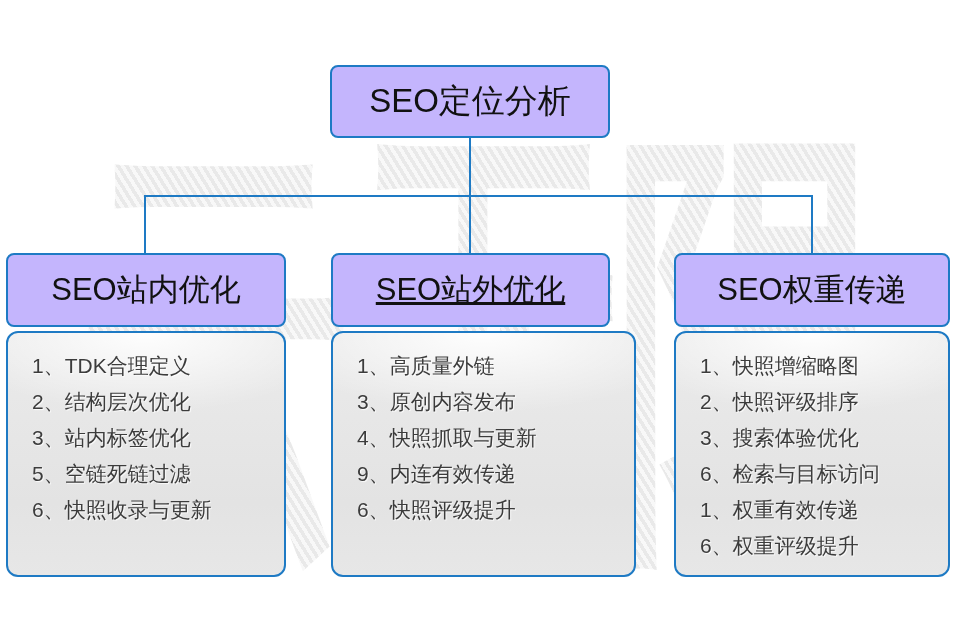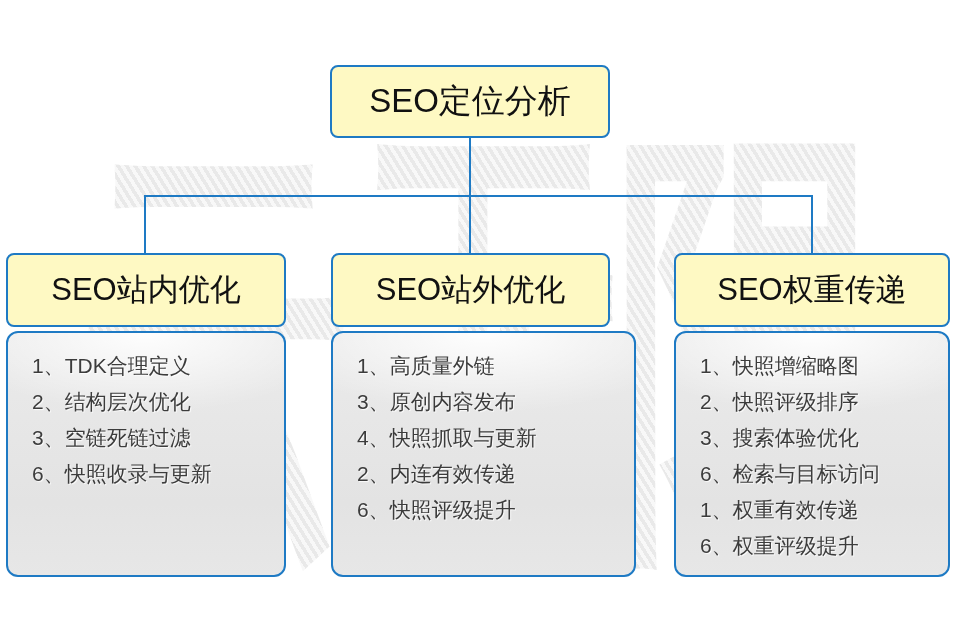--- a/index.html
+++ b/index.html
@@ -42,41 +42,41 @@
   
   .connector {
     position: absolute;
     background: #1e7ac4;
     z-index: 1;
   }
 
   
   .node {
     position: absolute;
-    background: #fef9c3;
+    background: #c4b5fd;
     border: 2px solid #1e7ac4;
     z-index: 2;
     display: flex;
     align-items: center;
     justify-content: center;
     color: #111111;
   }
   .root-node {
     left: 330px; top: 65px;
     width: 280px; height: 73px;
     border-radius: 8px;
     font-size: 33px;
   }
   .header-node {
     top: 253px; height: 74px;
     border-radius: 8px;
     font-size: 31px;
   }
   .header-left  { left: 6px;   width: 280px; }
-  .header-mid   { left: 331px; width: 279px; }
+  .header-mid   { left: 331px; width: 279px; text-decoration: underline; }
   .header-right { left: 674px; width: 276px; }
 
   .content-node {
     position: absolute;
     top: 331px; height: 246px;
     border: 2px solid #1e7ac4;
     border-radius: 12px;
     z-index: 2;
     background:
       radial-gradient(120% 55% at 50% 0%, rgba(255,255,255,0.95), rgba(255,255,255,0) 60%),
@@ -122,31 +122,32 @@
     <span>SEO站外优化</span>
   </div>
   <div class="node header-node header-right">
     <span>SEO权重传递</span>
   </div>
 
   <div class="content-node content-left">
     <ul>
       <li>1、TDK合理定义</li>
       <li>2、结构层次优化</li>
-      <li>3、空链死链过滤</li>
+      <li>3、站内标签优化</li>
+      <li>5、空链死链过滤</li>
       <li>6、快照收录与更新</li>
     </ul>
   </div>
 
   <div class="content-node content-mid">
     <ul>
       <li>1、高质量外链</li>
       <li>3、原创内容发布</li>
       <li>4、快照抓取与更新</li>
-      <li>2、内连有效传递</li>
+      <li>9、内连有效传递</li>
       <li>6、快照评级提升</li>
     </ul>
   </div>
 
   <div class="content-node content-right">
     <ul>
       <li>1、快照增缩略图</li>
       <li>2、快照评级排序</li>
       <li>3、搜索体验优化</li>
       <li>6、检索与目标访问</li>

